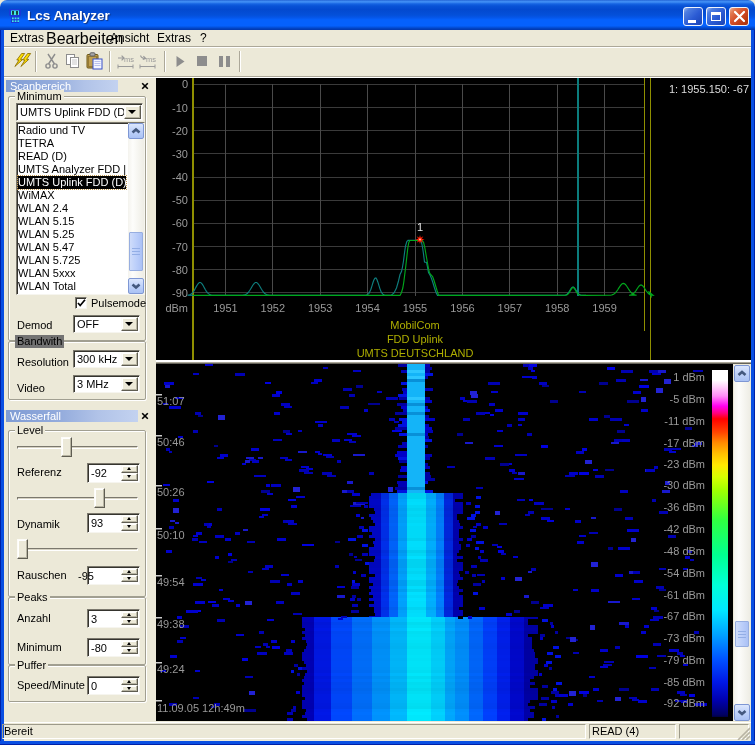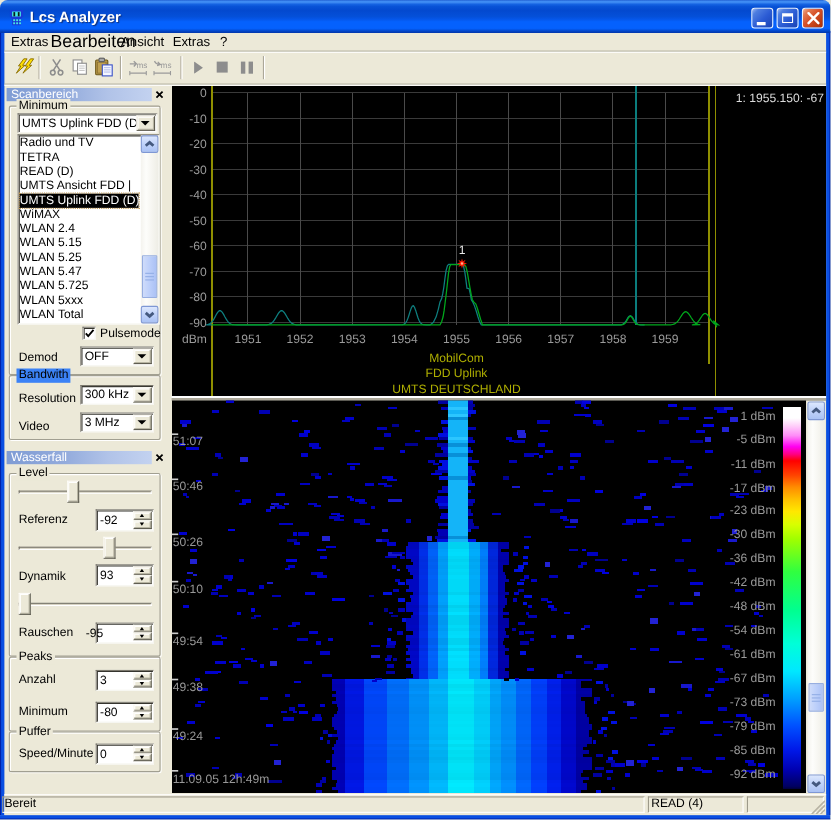--- a/index.html
+++ b/index.html
@@ -97,39 +97,39 @@
     <path d="M1.5 2.5 q1 3 5 3 M4.4 3.2 L6.8 5.6 L3.8 6.6" stroke="#9a9a9a" stroke-width="1.1" fill="none"></path>
 <text x="7" y="9" font-family="Liberation Sans" font-size="7.5" fill="#9a9a9a">ms</text>
 <path d="M1 11.5 v4 M16 11.5 v4 M1 13.5 h15" stroke="#9a9a9a" stroke-width="1"></path>
   </svg>
 <svg class="a" style="left:175px;top:56px" width="10" height="11" viewBox="0 0 10 11">
     <path d="M1.5 0 L9.5 5.5 L1.5 11 Z" fill="#8d8d8d"></path>
   </svg>
 <div class="a" style="left:197px;top:56px;width:10px;height:10px;background:#8d8d8d"></div>
 <div class="a" style="left:219px;top:56px;width:4px;height:11px;background:#8d8d8d"></div>
 <div class="a" style="left:226px;top:56px;width:4px;height:11px;background:#8d8d8d"></div>
-<div class="hdr" style="left:6px;top:80px;width:132px">Scanbereich</div>
+<div class="hdr" style="left:6px;top:80px;width:112px">Scanbereich</div>
 <svg class="a" style="left:141px;top:82px" width="8" height="8" viewBox="0 0 8 8">
     <path d="M1.2 1.2 L6.8 6.8 M6.8 1.2 L1.2 6.8" stroke="#000" stroke-width="1.6"></path>
   </svg>
 <div class="gbw" style="left:9px;top:97px;width:138px;height:245px"></div>
 <div class="gbg" style="left:8px;top:96px;width:138px;height:245px"></div>
 <div class="lbl" style="left:15px;top:90px;background:#ece9d8;padding:0 2px">Minimum</div>
 <div class="gbw" style="left:9px;top:342px;width:138px;height:59px"></div>
 <div class="gbg" style="left:8px;top:341px;width:138px;height:59px"></div>
-<div class="lbl" style="left:15px;top:335px;background:#3b82f6;padding:0 2px">Bandwith</div>
+<div class="lbl" style="left:15px;top:335px;background:#737373;padding:0 2px">Bandwith</div>
 <div class="fld" style="left:16px;top:103px;width:127px;height:18px"></div>
 <div class="lbl" style="left:20px;top:106px">UMTS Uplink FDD (D</div>
 <div class="b3" style="left:124px;top:105px;width:17px;height:14px"></div>
 <div class="dn" style="left:128px;top:110px"></div>
 <div class="fld" style="left:16px;top:122px;width:129px;height:173px"></div>
 <div class="lbl" style="left:18px;top:124px">Radio und TV</div>
 <div class="lbl" style="left:18px;top:137px">TETRA</div>
 <div class="lbl" style="left:18px;top:150px">READ (D)</div>
-<div class="lbl" style="left:18px;top:163px">UMTS Ansicht FDD |</div>
+<div class="lbl" style="left:18px;top:163px">UMTS Analyzer FDD |</div>
 <div class="lbl" style="left:18px;top:176px;width:108px;height:13px;background:#000000;color:#fff;outline:1px dotted #c09850">UMTS Uplink FDD (D)</div>
 <div class="lbl" style="left:18px;top:189px">WiMAX</div>
 <div class="lbl" style="left:18px;top:202px">WLAN 2.4</div>
 <div class="lbl" style="left:18px;top:215px">WLAN 5.15</div>
 <div class="lbl" style="left:18px;top:228px">WLAN 5.25</div>
 <div class="lbl" style="left:18px;top:241px">WLAN 5.47</div>
 <div class="lbl" style="left:18px;top:254px">WLAN 5.725</div>
 <div class="lbl" style="left:18px;top:267px">WLAN 5xxx</div>
 <div class="lbl" style="left:18px;top:280px">WLAN Total</div>
 <div class="a" style="left:128px;top:123px;width:16px;height:171px;background:linear-gradient(90deg,#f4f3ee,#fdfdfb 30%,#eeede5)"></div>

